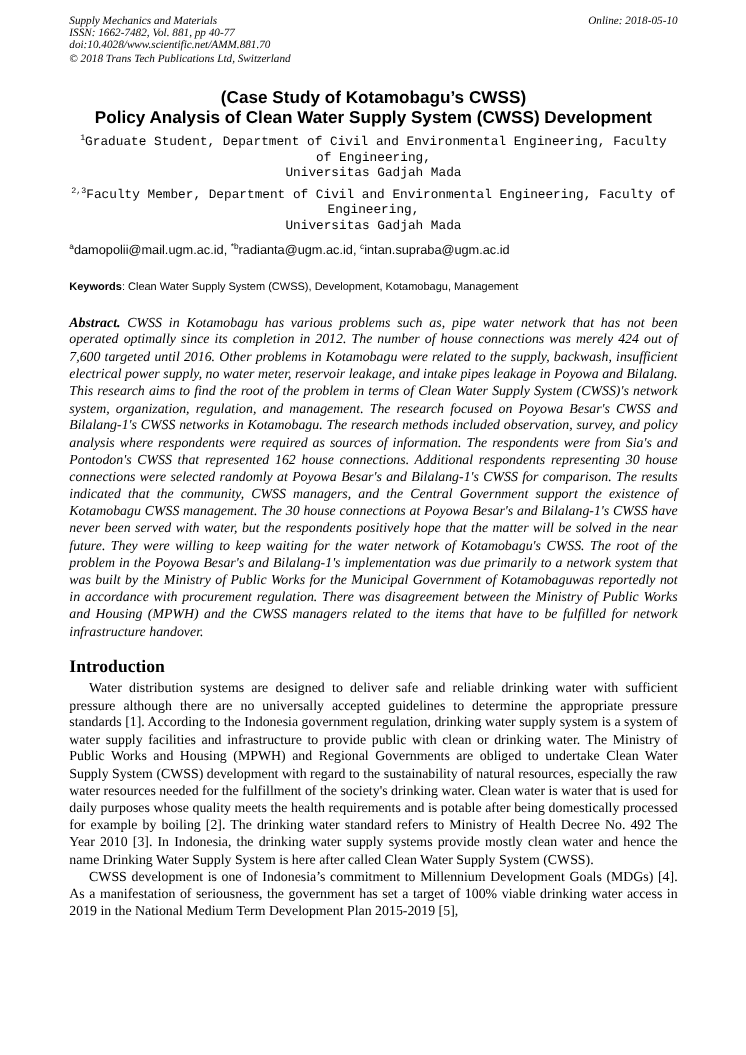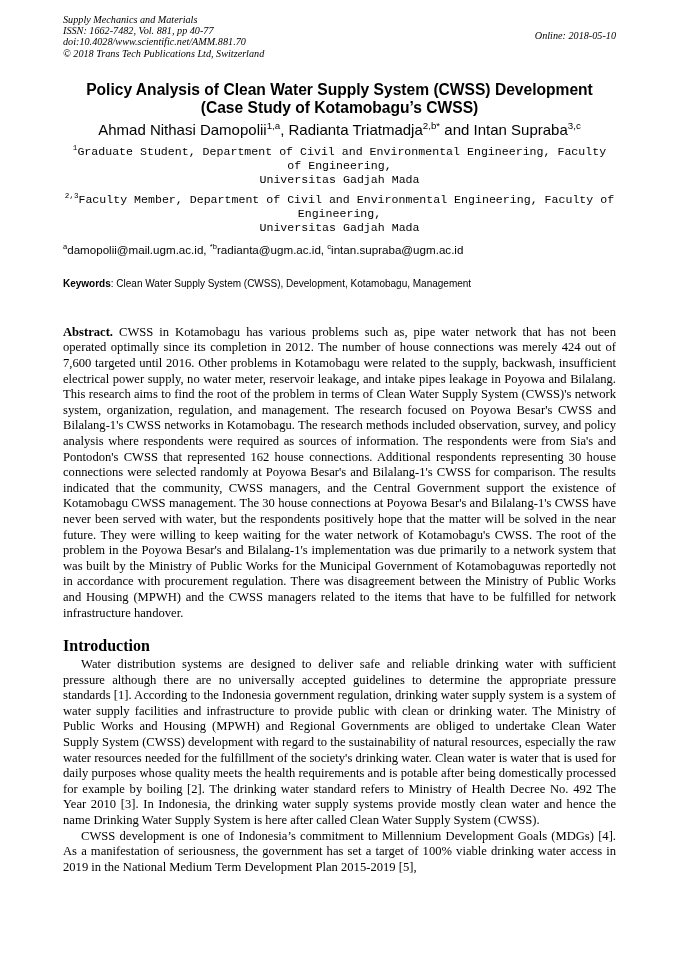--- a/index.html
+++ b/index.html
@@ -1,54 +1,51 @@
 <!DOCTYPE html>
 <html><head>
 <meta charset="utf-8">
 <style>
   html, body { margin: 0; padding: 0; background: #ffffff; }
   body { width: 678px; height: 959px; position: relative; overflow: hidden; color: #000; }
   .page { position: absolute; left: 63px; top: 14px; width: 553px; }
   .header { font-family: "Liberation Serif", serif; font-style: italic; font-size: 10.2px; line-height: 11.2px; position: relative; }
-  .header .online { position: absolute; right: 0; top: 16px; }
+  .header .online { position: absolute; right: 0; top: 0; }
   .title { font-family: "Liberation Sans", sans-serif; font-weight: bold; font-size: 15.6px; line-height: 18px; text-align: center; margin-top: 22px; }
   .authors { font-family: "Liberation Sans", sans-serif; font-size: 15px; line-height: 18px; text-align: center; margin-top: 4px; }
   sup { font-size: 65%; line-height: 0; vertical-align: super; }
   .affil { font-family: Liberation Mono, monospace; font-size: 11.6px; line-height: 14px; text-align: center; margin-top: 6px; }
   .emails { font-family: "Liberation Sans", sans-serif; font-size: 11.6px; line-height: 14px; text-align: left; margin-top: 8px; }
   .keywords { font-family: "Liberation Sans", sans-serif; font-size: 10px; line-height: 15px; margin-top: 19px; }
   .keywords b { font-weight: bold; }
   .abstract, .para { font-family: "Liberation Serif", serif; font-size: 12.6px; line-height: 15.6px; text-align: justify; }
-  .abstract { margin-top: 34px; }
+  .abstract { margin-top: 17px; font-style: italic; }
   .abstract b { font-weight: bold; }
   .section-heading { font-family: "Liberation Serif", serif; font-weight: bold; font-size: 16px; line-height: 15px; margin-top: 17px; }
   .para { text-indent: 18px; }
   .para.first { margin-top: 4px; }
 </style>
 </head>
 <body>
 
 <div class="page">
 
   <div class="header">
     <div>Supply Mechanics and Materials</div>
     <div>ISSN: 1662-7482, Vol. 881, pp 40-77</div>
     <div>doi:10.4028/www.scientific.net/AMM.881.70</div>
     <div>© 2018 Trans Tech Publications Ltd, Switzerland</div>
     <div class="online">Online: 2018-05-10</div>
   </div>
 
   <div class="title">
+    <div>(Case Study of Kotamobagu’s CWSS)</div>
     <div>Policy Analysis of Clean Water Supply System (CWSS) Development</div>
-    <div>(Case Study of Kotamobagu’s CWSS)</div>
   </div>
 
-  <div class="authors">
-    <span>Ahmad Nithasi Damopolii</span><sup>1,a</sup><span>, </span><span>Radianta Triatmadja</span><sup>2,b*</sup><span> and </span><span>Intan Supraba</span><sup>3,c</sup>
-  </div>
 
   <div class="affil">
     <div><sup>1</sup><span>Graduate Student, Department of Civil and Environmental Engineering, Faculty of Engineering,</span></div>
     <div>Universitas Gadjah Mada</div>
   </div>
 
   <div class="affil">
     <div><sup>2,3</sup><span>Faculty Member, Department of Civil and Environmental Engineering, Faculty of Engineering,</span></div>
     <div>Universitas Gadjah Mada</div>
   </div>

